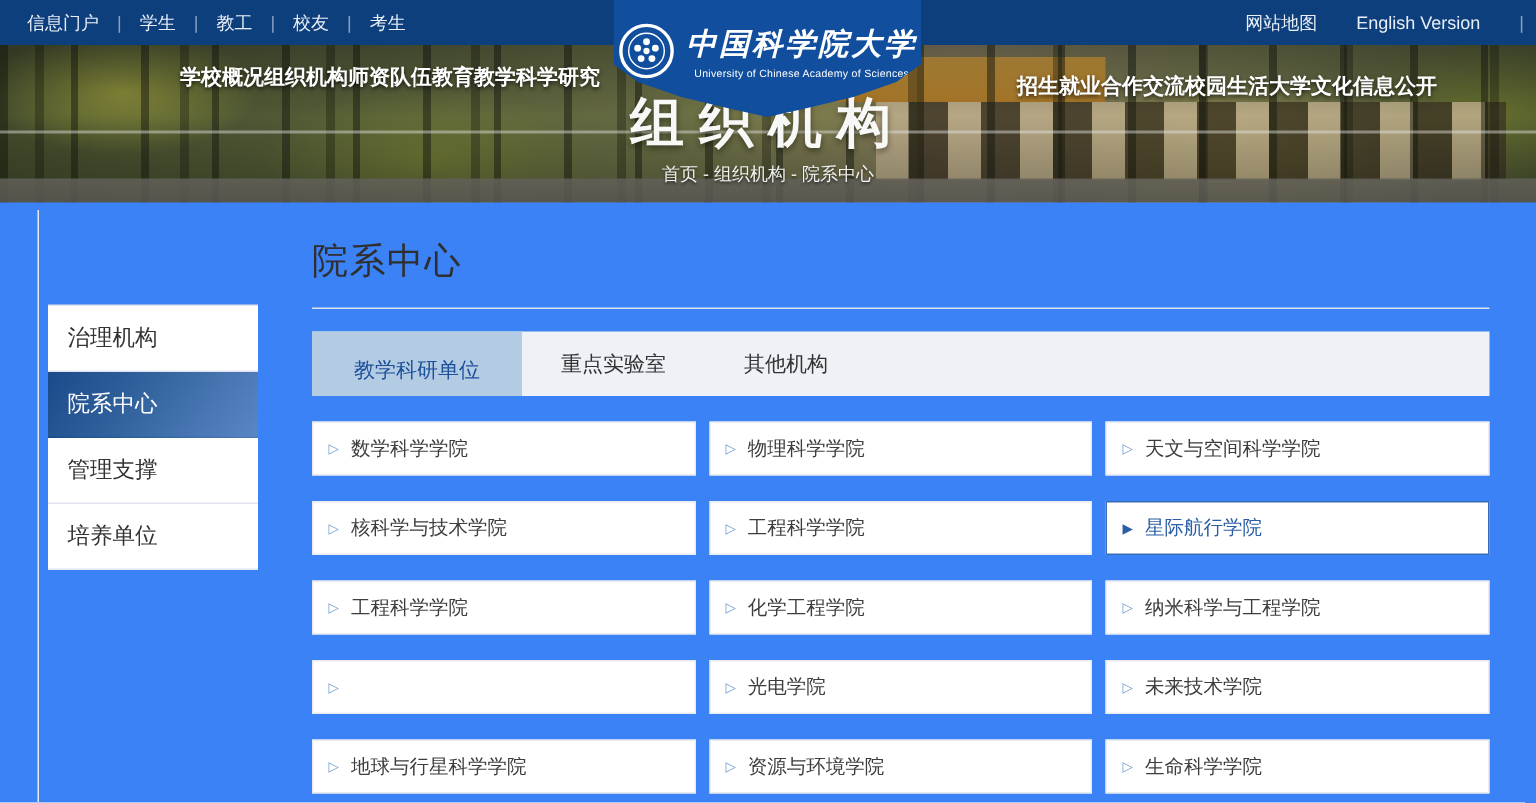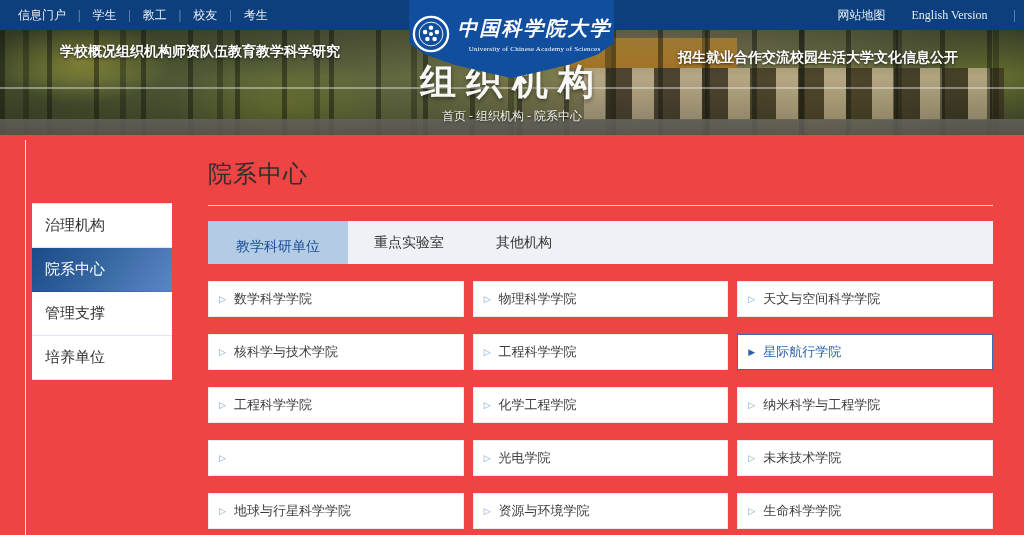--- a/index.html
+++ b/index.html
@@ -1,17 +1,17 @@
 <!DOCTYPE html>
 <html><head>
 <meta charset="utf-8">
 <style>
   html,body{margin:0;padding:0;background:#fff;}
-  .page{position:relative;width:1024px;height:535px;overflow:hidden;background:#ef4444;
-        font-family:Liberation Serif, serif;color:#333;}
+  .page{position:relative;width:1024px;height:535px;overflow:hidden;background:#3b82f6;
+        font-family:Liberation Sans, sans-serif;color:#333;}
 
   
   .banner{position:absolute;top:0;left:0;width:1024px;height:135px;overflow:hidden;}
   .photo{position:absolute;top:30px;left:0;right:0;height:105px;
          background:linear-gradient(90deg,#46502e,#57613a 22%,#6f7348 45%,#8a8160 62%,#70744a 82%,#4f5834);}
   .ph-canopy{position:absolute;inset:0;background:
      radial-gradient(ellipse 130px 60px at 8% 30%,rgba(165,165,62,.75),transparent 70%),
      radial-gradient(ellipse 160px 70px at 28% 72%,rgba(125,135,52,.7),transparent 70%),
      radial-gradient(ellipse 150px 80px at 52% 22%,rgba(150,150,70,.45),transparent 70%),
      radial-gradient(ellipse 190px 90px at 80% 78%,rgba(175,165,72,.7),transparent 70%),
@@ -42,21 +42,21 @@
   .badge{position:absolute;left:409px;top:0;width:205px;height:78px;z-index:7;background:#114f9e;
      clip-path:polygon(0 0,100% 0,100% 55%,92% 70%,78% 83%,62% 93%,50% 100%,38% 93%,22% 83%,8% 70%,0 55%);
      display:flex;align-items:center;justify-content:center;gap:8px;padding-bottom:10px;box-sizing:border-box;}
   .emblem{width:38px;height:38px;flex:0 0 auto;}
   .logo-text{display:flex;flex-direction:column;align-items:center;color:#fff;}
   .logo-cn{font-size:20px;font-weight:bold;font-style:italic;letter-spacing:2px;white-space:nowrap;}
   .logo-en{font-size:7px;letter-spacing:.2px;white-space:nowrap;margin-top:3px;}
 
   .navbar{position:absolute;top:44px;left:0;right:0;height:28px;z-index:6;display:flex;}
   .nav-group{display:flex;align-items:center;}
-  .nav-left{position:absolute;left:0;top:0;bottom:12px;width:400px;justify-content:center;}
+  .nav-left{position:absolute;left:0;top:0;bottom:12px;width:400px;justify-content:flex-end;}
   .nav-right{position:absolute;left:612px;right:0;top:0;bottom:0;justify-content:center;}
   .nav-item{color:#fff;font-size:14px;font-weight:bold;cursor:pointer;white-space:nowrap;
      text-shadow:0 1px 3px rgba(0,0,0,.7);}
 
   .breadcrumb{position:absolute;left:0;right:0;top:108px;z-index:6;text-align:center;
      font-size:12px;color:rgba(255,255,255,.92);text-shadow:0 1px 2px rgba(0,0,0,.6);cursor:pointer;}
 
   
   .side-line{position:absolute;left:25px;top:140px;bottom:0;width:1px;background:#e7e9f1;}
   .sidebar{position:absolute;left:32px;top:203px;width:140px;border-top:1px solid #e2e4ee;}

